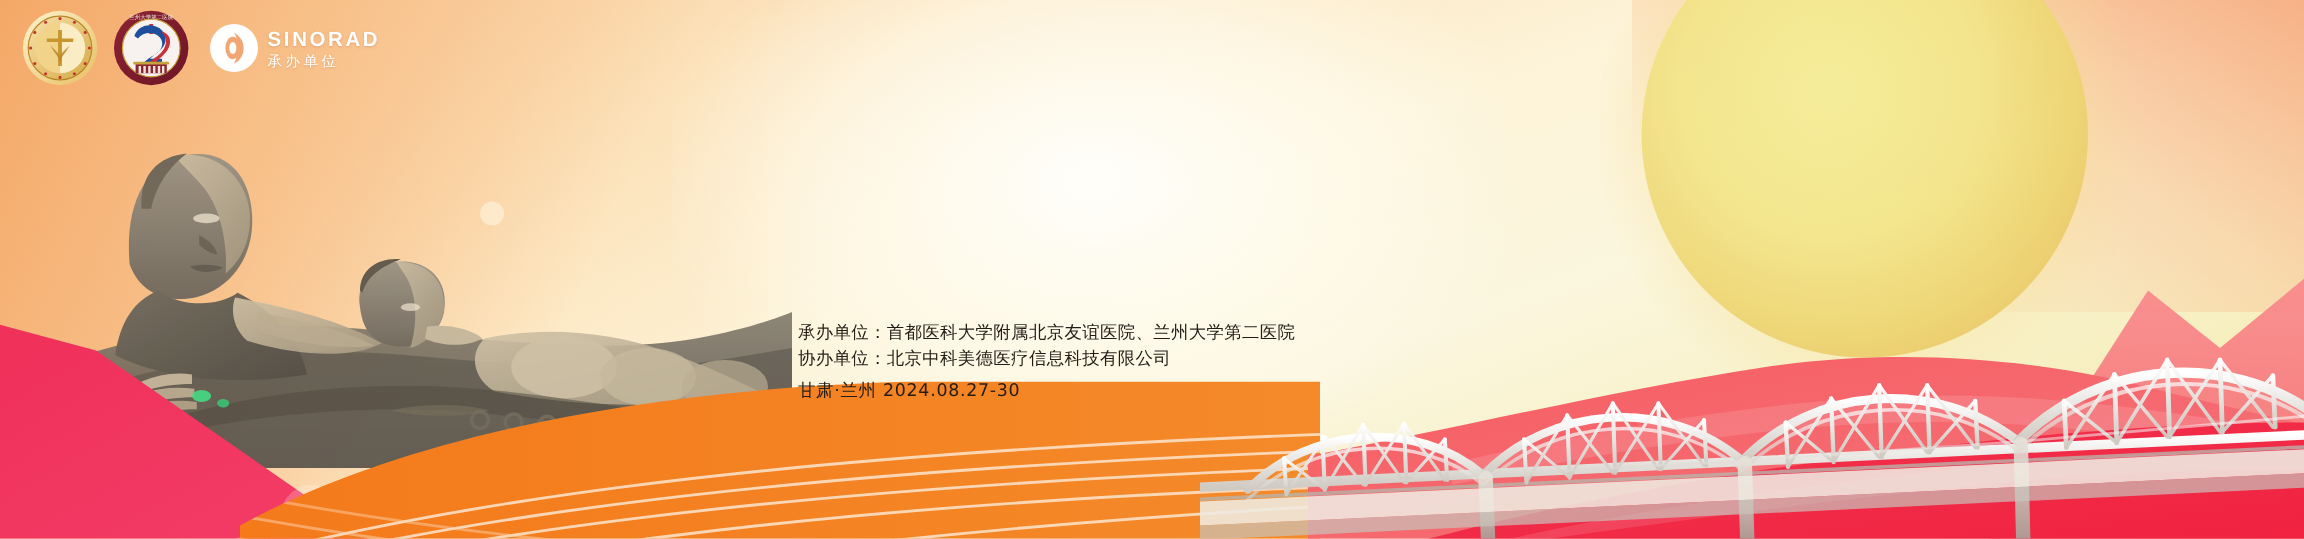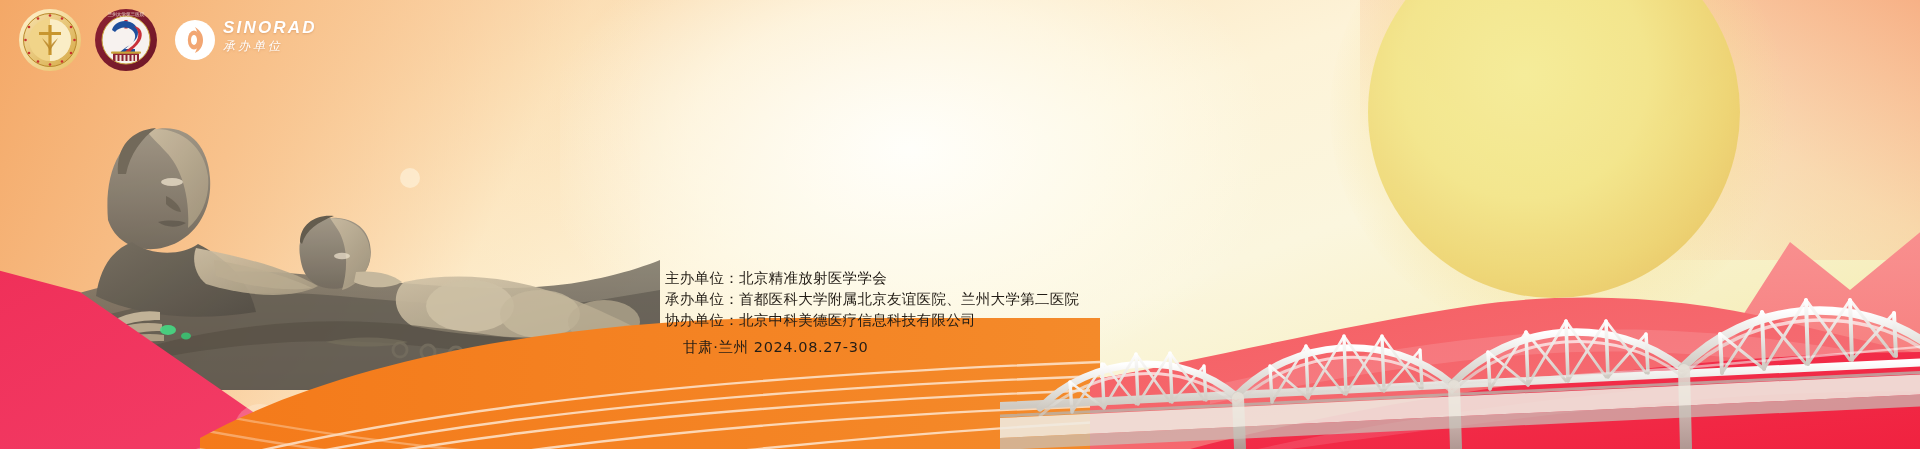--- a/index.html
+++ b/index.html
@@ -80,21 +80,21 @@
   
   .logos{
     position:absolute;left:18px;top:8px;
     display:flex;align-items:center;gap:12px;
     z-index:30;
   }
   .logo{position:relative;width:64px;height:64px;flex:0 0 auto;}
   .logo svg{display:block;}
 
   .logo-sinorad{
-    display:flex;gap:7px;margin-left:4px;font-style:italic;
+    display:flex;align-items:center;gap:7px;margin-left:4px;
   }
   .sinorad-mark{width:42px;height:42px;flex:0 0 auto;}
   .sinorad-txt{display:flex;flex-direction:column;line-height:1;}
   .sinorad-en{
     font-size:17px;font-weight:bold;color:#ffffff;letter-spacing:2.2px;
     font-family:"Liberation Sans",sans-serif;
     text-shadow:0 1px 2px rgba(180,110,60,.35);
   }
   .sinorad-cn{
     font-size:12px;color:#ffffff;letter-spacing:3px;margin-top:4px;
@@ -128,21 +128,20 @@
   }
   .detail-line{
     font-size:14.5px;
     line-height:21px;
     white-space:nowrap;
     letter-spacing:.3px;
   }
   .detail-line.place{
     margin-top:6px;
     letter-spacing:.6px;
-    margin-left:18px;
   }
 </style>
 </head>
 <body>
 
 <div class="banner">
 
   <div class="bg-base"></div>
   <div class="bg-left-wash"></div>
   <div class="bg-right-haze"></div>
@@ -491,19 +490,18 @@
       </div>
       <div class="sinorad-txt">
         <span class="sinorad-en">SINORAD</span>
         <span class="sinorad-cn">承办单位</span>
       </div>
     </div>
   </div>
 
 
   <div class="details">
-    <div class="detail-line">主办单位：北京精准放射医学学会</div>
     <div class="detail-line">承办单位：首都医科大学附属北京友谊医院、兰州大学第二医院</div>
     <div class="detail-line">协办单位：北京中科美德医疗信息科技有限公司</div>
     <div class="detail-line place">甘肃·兰州  2024.08.27-30</div>
   </div>
 
 </div>
 
 </body></html>

